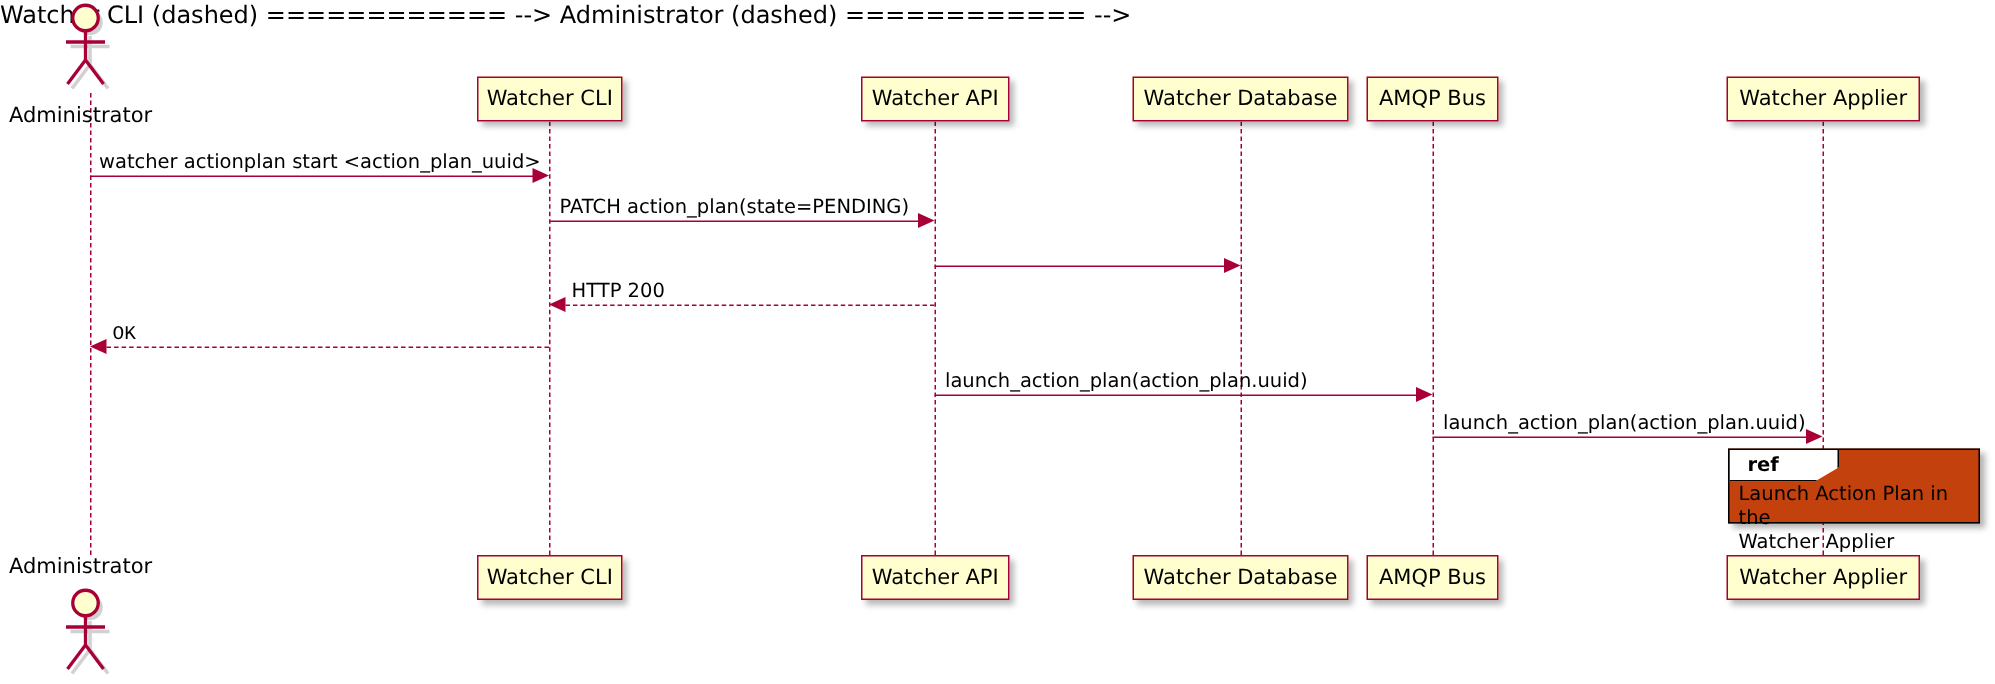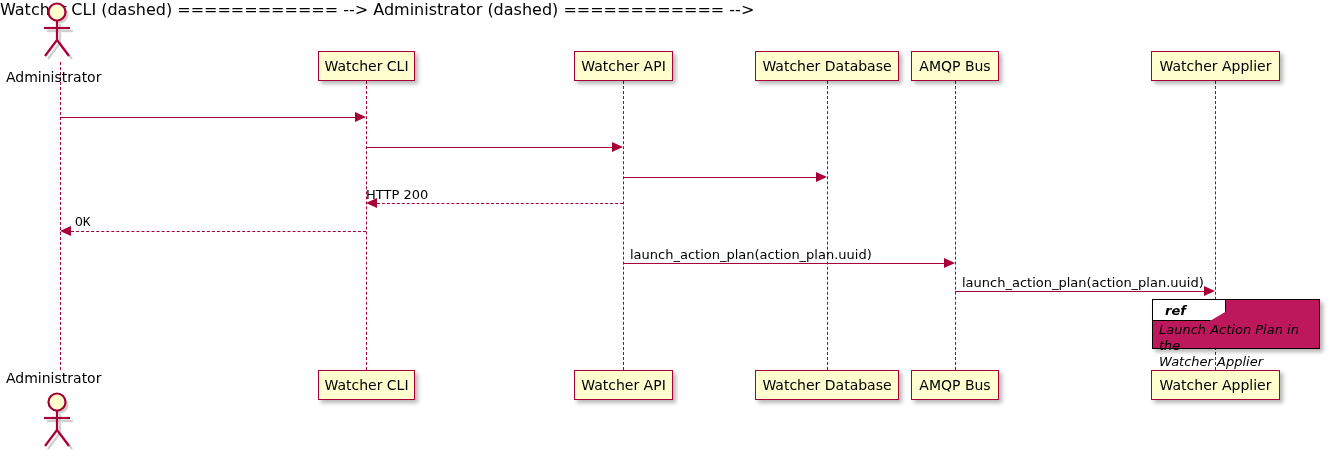--- a/index.html
+++ b/index.html
@@ -85,25 +85,24 @@
     font-size: 13px;
     color: #000000;
     white-space: nowrap;
     z-index: 3;
   }
 
   
   .ref-box {
     position: absolute;
     box-sizing: border-box;
-    background: #be185d;
+    background: #c2410c;
     border: 1.5px solid #000000;
     box-shadow: 3px 3px 4px rgba(0,0,0,0.30);
     z-index: 5;
-    font-style: italic;
   }
   .ref-tab {
     position: absolute;
     left: 0;
     top: 0;
     width: 72px;
     height: 20px;
     background: #FFFFFF;
     border-right: 1.5px solid #000000;
     border-bottom: 1.5px solid #000000;
@@ -189,33 +188,35 @@
   
   <div class="participant" style="left:318px; top:370px; width:97px; height:30px;">Watcher CLI</div>
   <div class="participant" style="left:574px; top:370px; width:99px; height:30px;">Watcher API</div>
   <div class="participant" style="left:755px; top:370px; width:144px; height:30px;">Watcher Database</div>
   <div class="participant" style="left:911px; top:370px; width:88px; height:30px;">AMQP Bus</div>
   <div class="participant" style="left:1151px; top:370px; width:129px; height:30px;">Watcher Applier</div>
 
   
   <div class="msg-line" style="left:60px; top:117px; width:296px;"></div>
   <div class="arrowhead right" style="left:355px; top:112px;"></div>
+  <div class="msg-label" style="left:66px; top:101px;">watcher actionplan start &lt;action_plan_uuid&gt;</div>
 
   
   <div class="msg-line" style="left:366px; top:147px; width:247px;"></div>
   <div class="arrowhead right" style="left:612px; top:142px;"></div>
+  <div class="msg-label" style="left:373px; top:131px;">PATCH action_plan(state=PENDING)</div>
 
   
   <div class="msg-line" style="left:623px; top:177px; width:194px;"></div>
   <div class="arrowhead right" style="left:816px; top:172px;"></div>
 
    Watcher CLI (dashed) ============ --&gt;
   <div class="msg-line dashed" style="left:377px; top:203px; width:246px;"></div>
   <div class="arrowhead left" style="left:366px; top:198px;"></div>
-  <div class="msg-label" style="left:366px; top:187px;">HTTP 200</div>
+  <div class="msg-label" style="left:381px; top:187px;">HTTP 200</div>
 
    Administrator (dashed) ============ --&gt;
   <div class="msg-line dashed" style="left:71px; top:231px; width:295px;"></div>
   <div class="arrowhead left" style="left:60px; top:226px;"></div>
   <div class="msg-label" style="left:75px; top:215px;font-family:Liberation Mono, monospace;">OK</div>
 
   
   <div class="msg-line" style="left:623px; top:263px; width:322px;"></div>
   <div class="arrowhead right" style="left:944px; top:258px;"></div>
   <div class="msg-label" style="left:630px; top:247px;">launch_action_plan(action_plan.uuid)</div>

